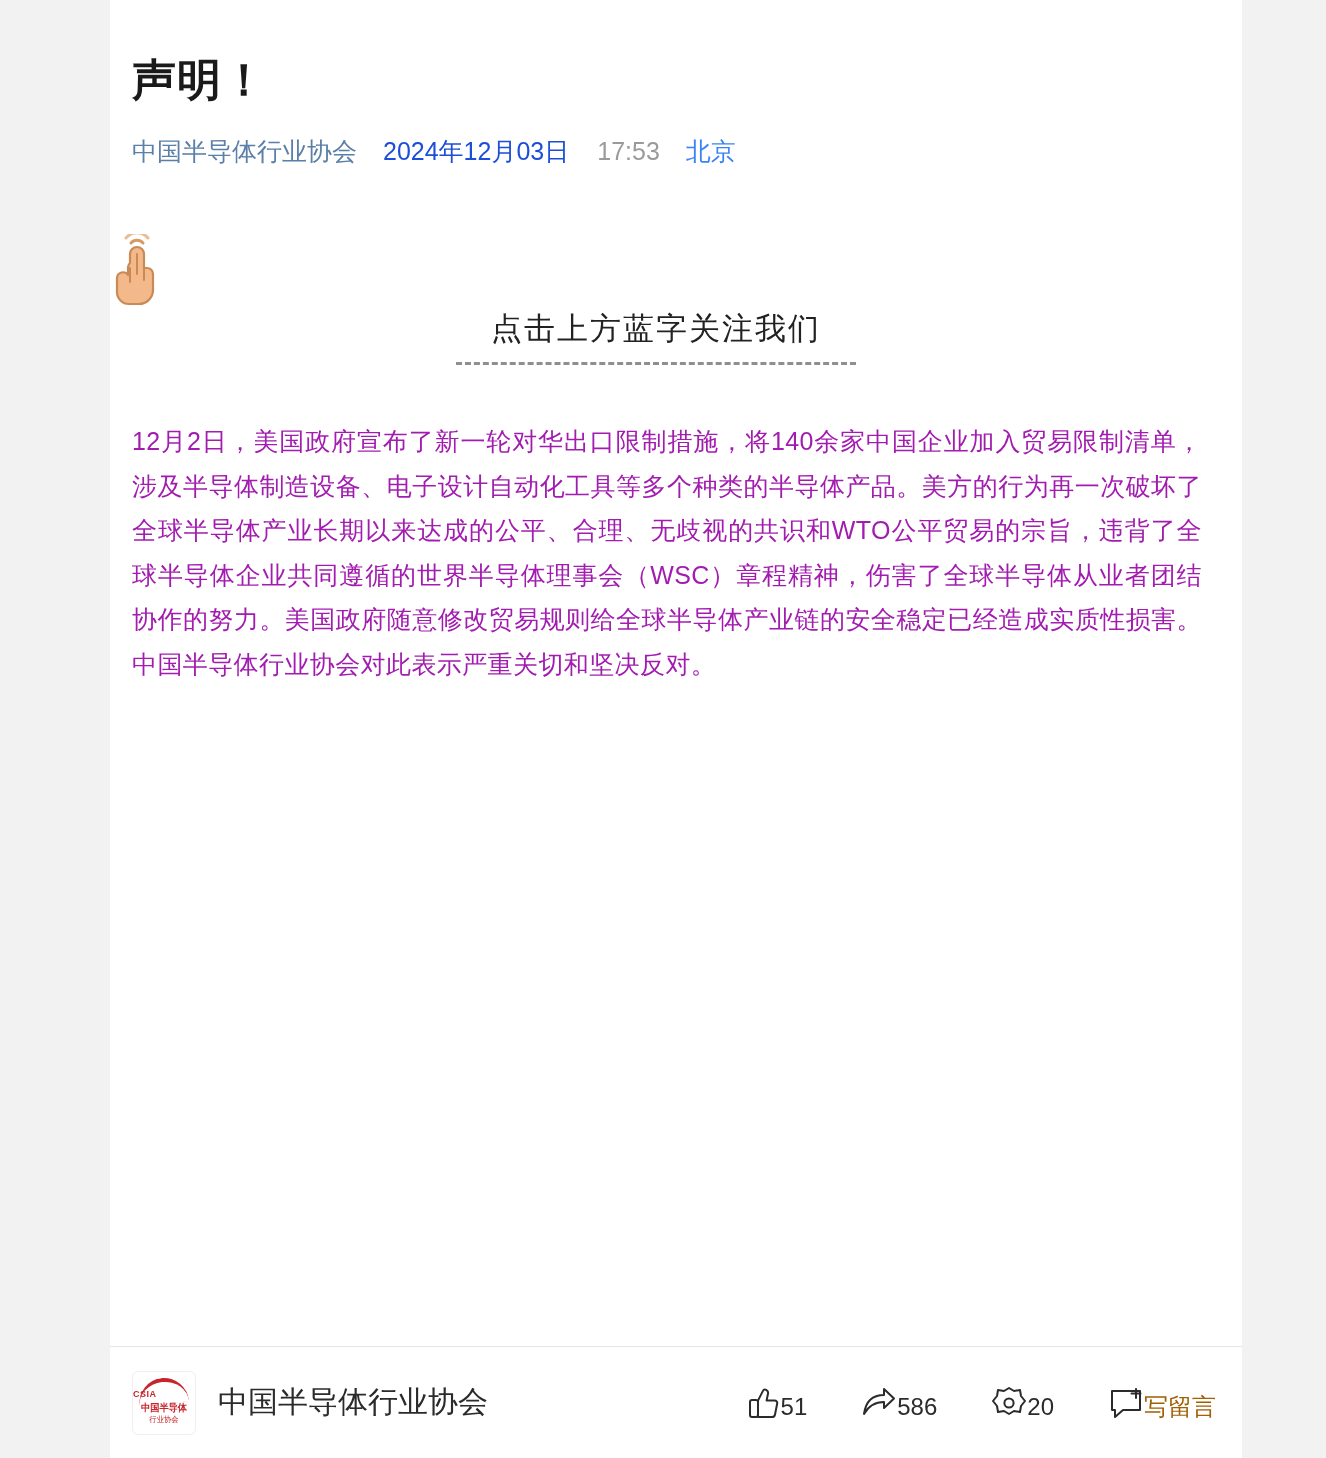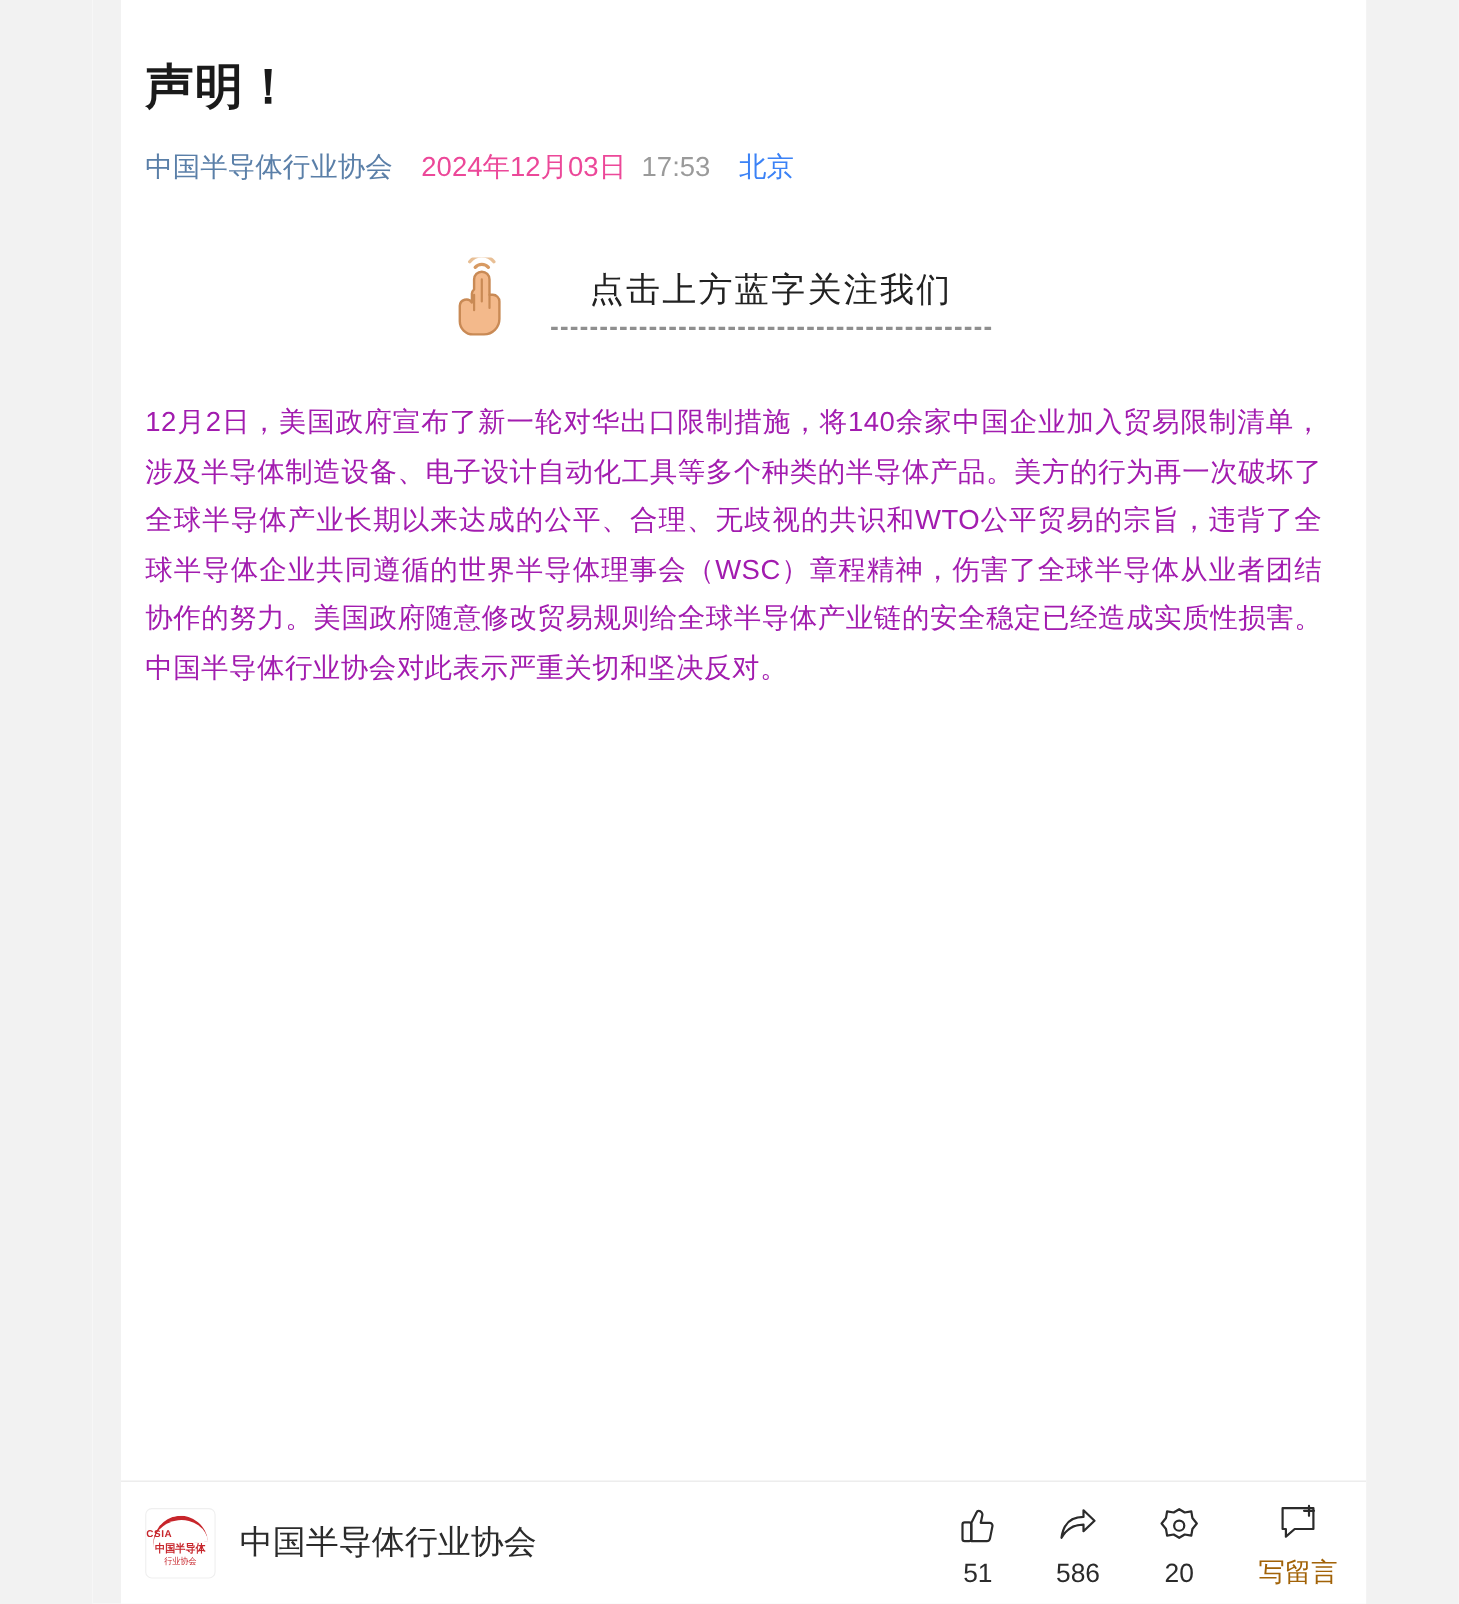--- a/index.html
+++ b/index.html
@@ -50,37 +50,37 @@
     padding: 28px 0 0 22px;
     font-size: 25px;
     color: #8a8a8a;
   }
   .meta-author {
     color: #5a7fa8;
     margin-right: 26px;
     cursor: pointer;
   }
   .meta-date {
-    color: #ec4899;
-    margin-right: 14px;
+    color: #1d4ed8;
+    margin-right: 28px;
   }
   .meta-time {
     color: #9a9a9a;
     margin-right: 26px;
   }
   .meta-loc {
     color: #3b82f6;
   }
 
   .follow-banner {
     display: flex;
-    align-items: center;
     justify-content: center;
     margin-top: 66px;
     padding-right: 40px;
+    flex-direction: column;
   }
   .hand-icon {
     width: 54px;
     height: 74px;
     position: relative;
     margin-right: 36px;
   }
   .follow-text-wrap {
     display: flex;
     flex-direction: column;
@@ -186,21 +186,21 @@
   .footer-account {
     font-size: 30px;
     color: #2b2b2b;
   }
   .footer-right {
     display: flex;
     align-items: flex-end;
   }
   .action {
     display: flex;
-    flex-direction: column;
+    flex-direction: row;
     align-items: center;
     margin-left: 54px;
     cursor: pointer;
   }
   .action .glyph {
     height: 44px;
     display: flex;
     align-items: center;
     justify-content: center;
   }

